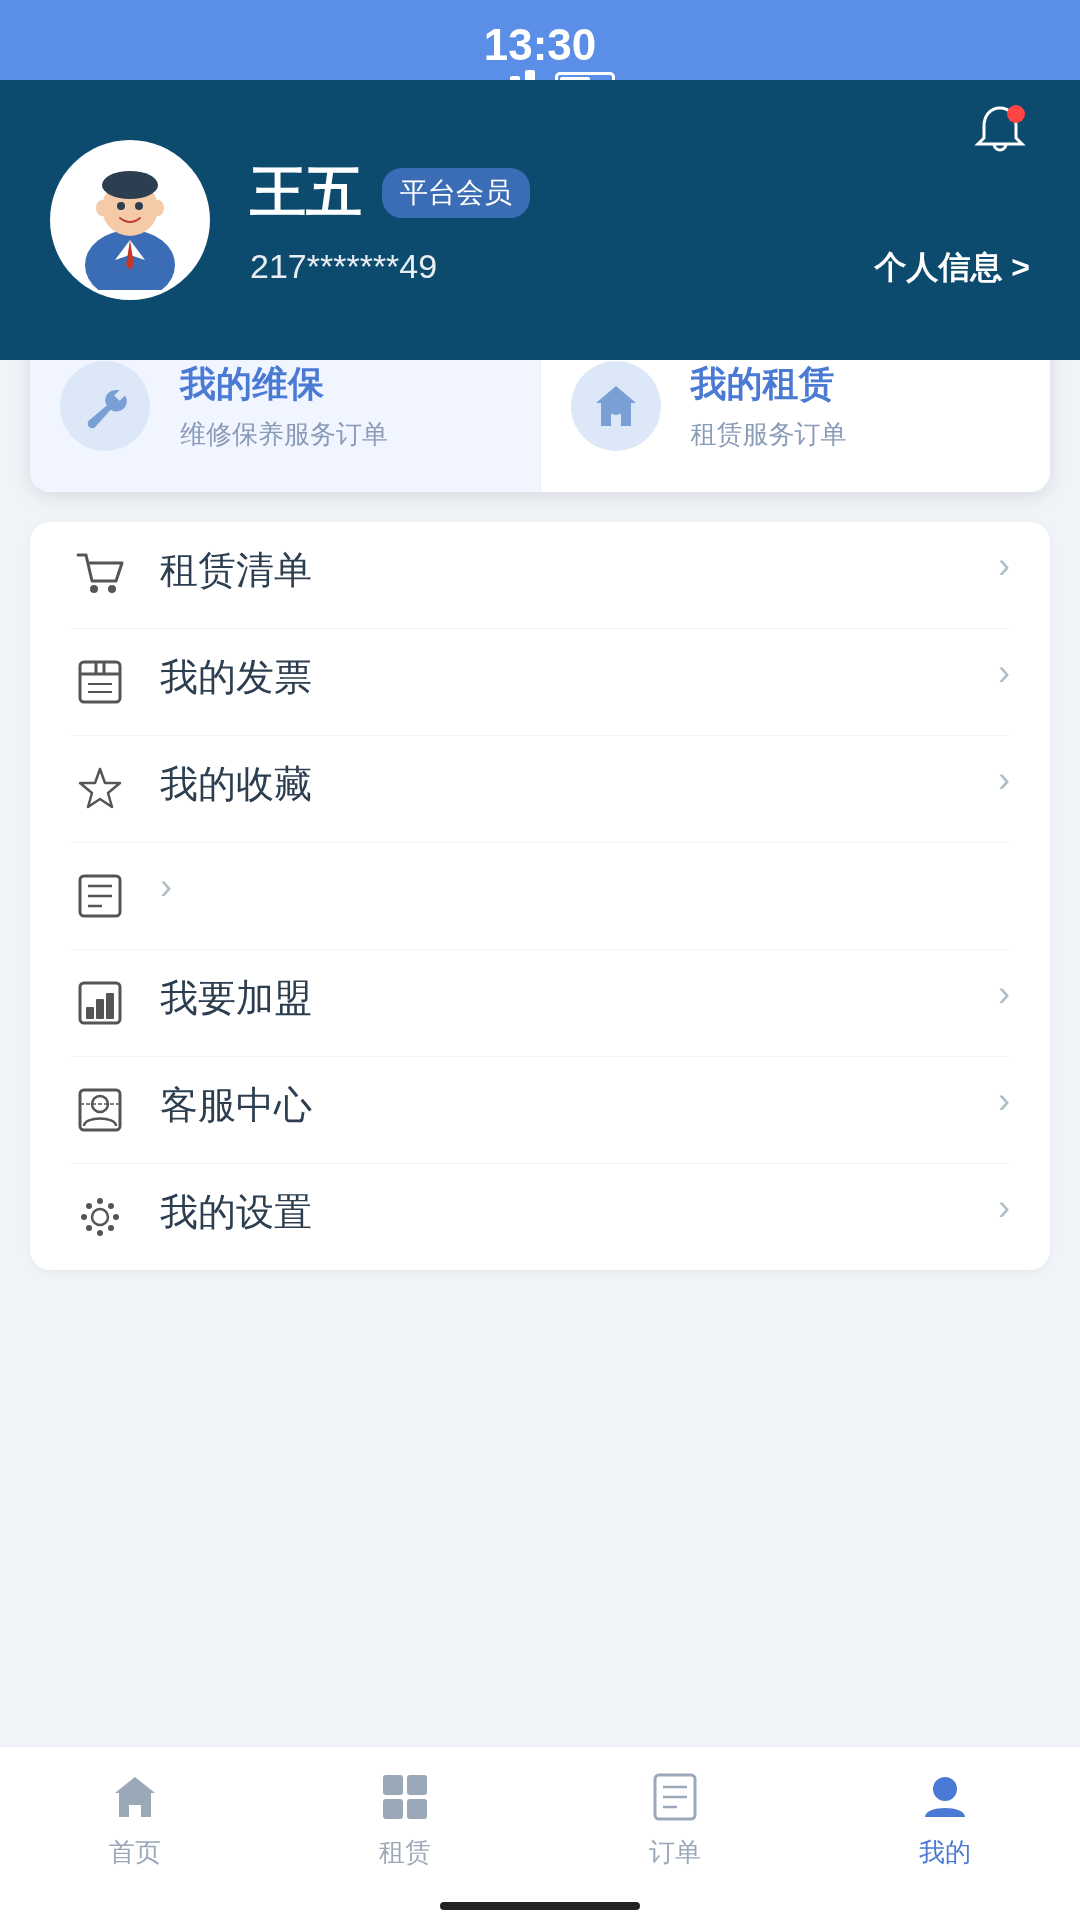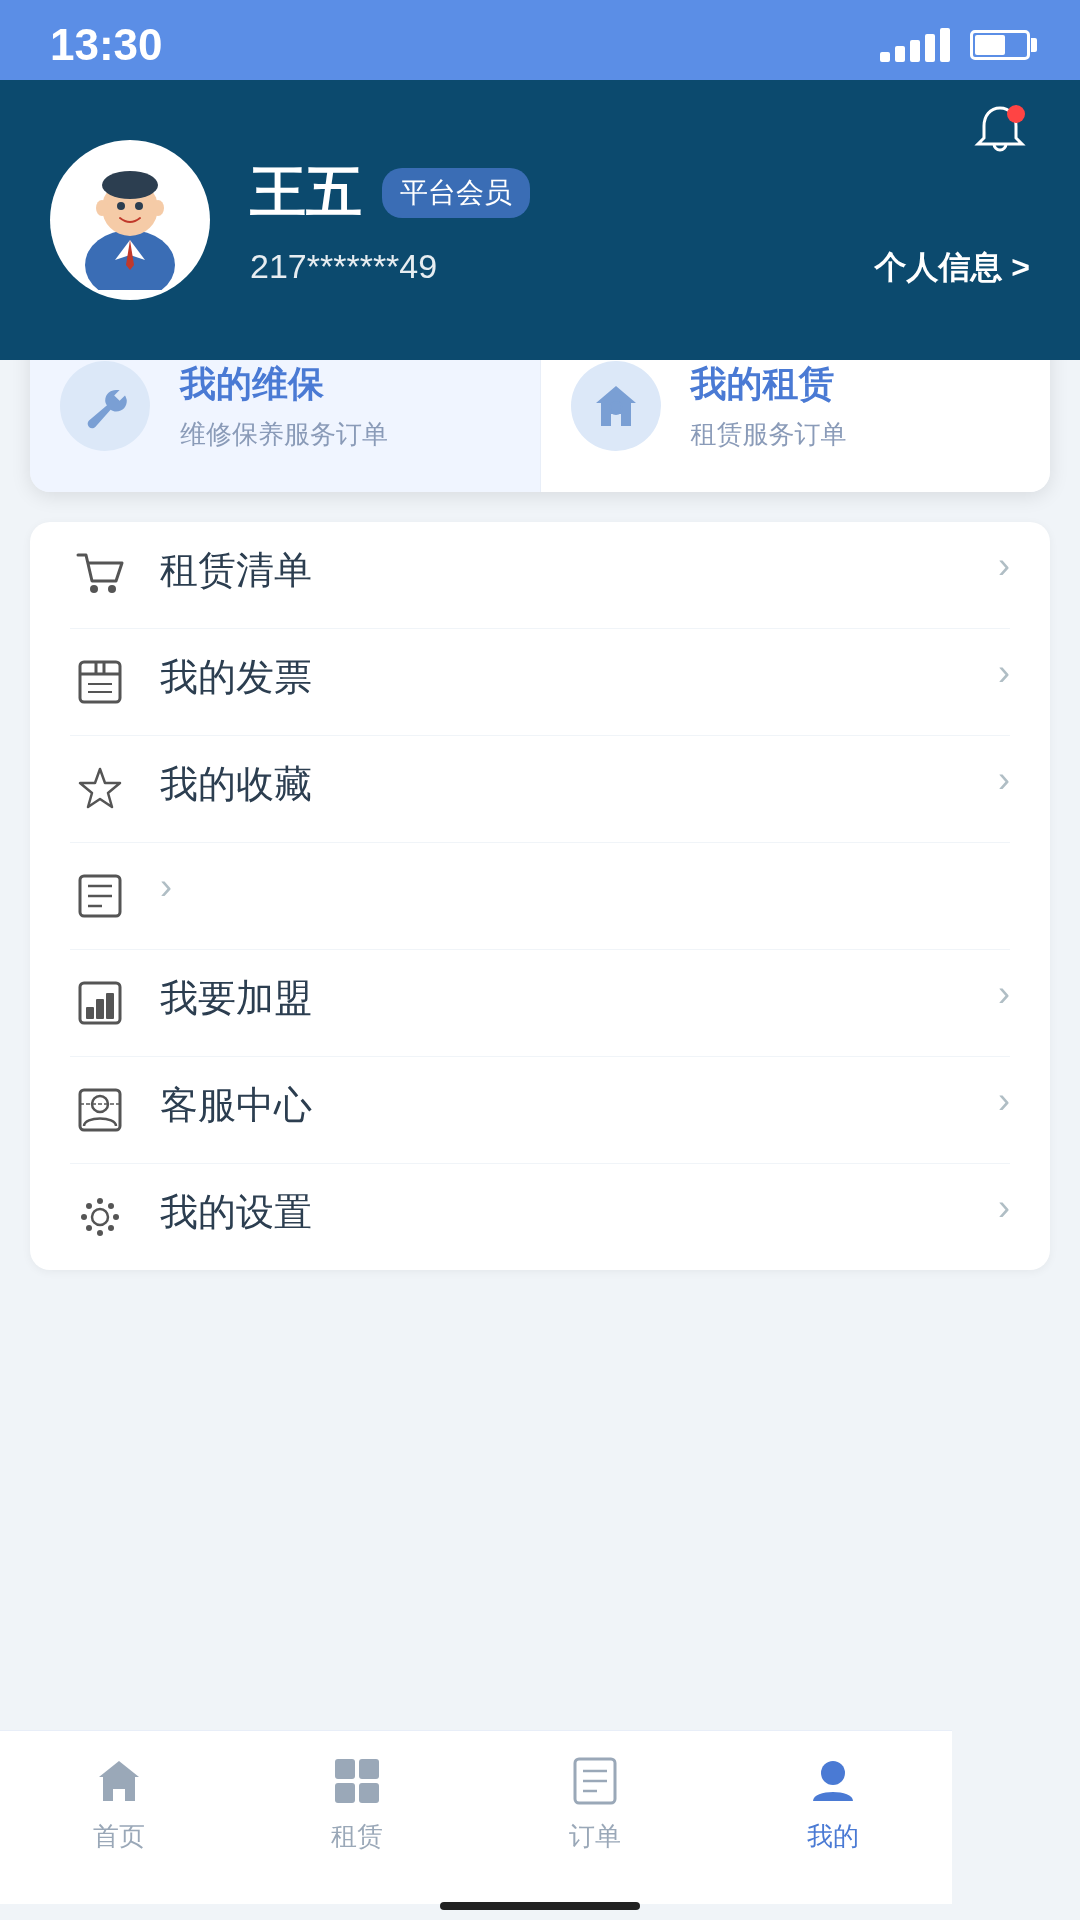--- a/index.html
+++ b/index.html
@@ -14,20 +14,21 @@
     }
 
     
     .status-bar {
       background: #5b8ee6;
       display: flex;
       justify-content: space-between;
       align-items: center;
       padding: 20px 50px 10px;
       height: 80px;
+      flex-direction: column;
     }
     .status-time {
       color: white;
       font-size: 44px;
       font-weight: 600;
     }
     .status-icons {
       display: flex;
       align-items: center;
       gap: 20px;
@@ -213,23 +214,23 @@
       color: #2c3e50;
     }
     .menu-item-arrow {
       color: #b0bec5;
       font-size: 36px;
     }
 
     
     .bottom-nav {
       position: fixed;
-      bottom: 16px;
+      bottom: 0;
       left: 0;
-      width: 952px;
+      width: 1080px;
       background: white;
       display: flex;
       border-top: 1px solid #e8eef8;
       padding-bottom: 30px;
     }
     .nav-item {
       flex: 1;
       display: flex;
       flex-direction: column;
       align-items: center;

